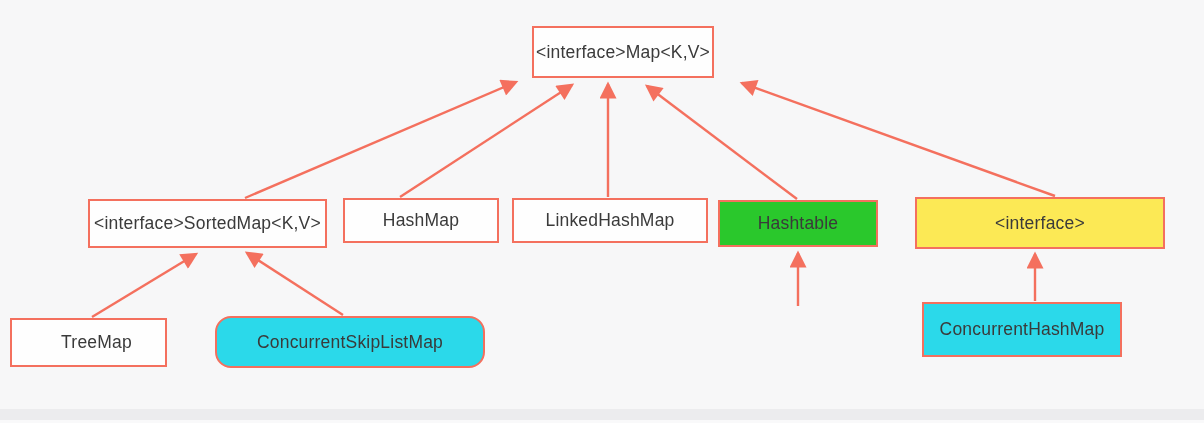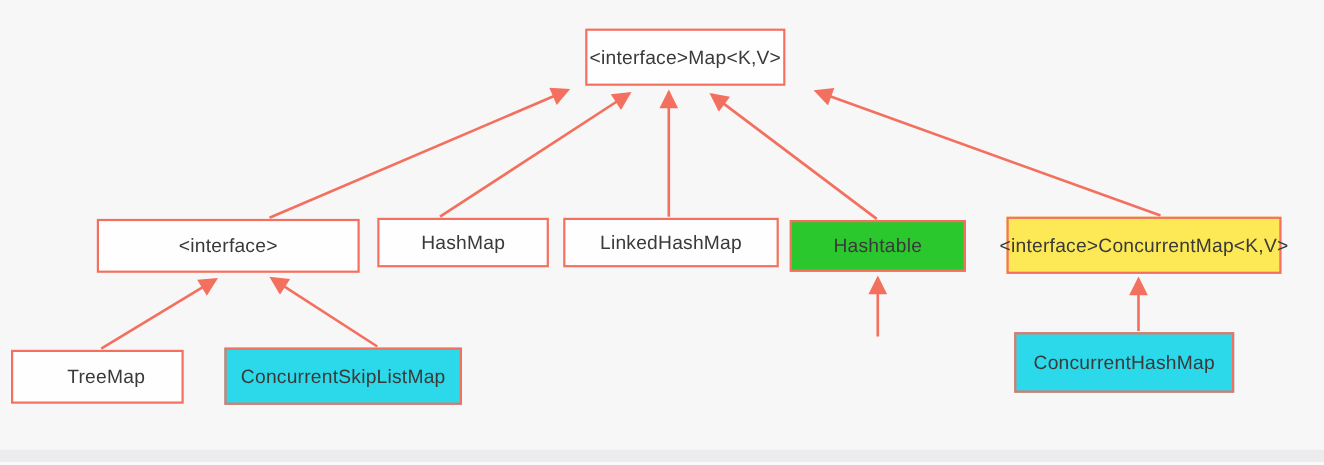--- a/index.html
+++ b/index.html
@@ -44,21 +44,21 @@
   }
   .node span { display: block; white-space: nowrap; }
   
   .n-map               { left: 532px; top: 26px;  width: 182px; height: 52px; }
   .n-sortedmap         { left: 88px;  top: 199px; width: 239px; height: 49px; }
   .n-hashmap           { left: 343px; top: 198px; width: 156px; height: 45px; }
   .n-linkedhashmap     { left: 512px; top: 198px; width: 196px; height: 45px; }
   .n-hashtable         { left: 718px; top: 200px; width: 160px; height: 47px; }
   .n-concurrentmap     { left: 915px; top: 197px; width: 250px; height: 52px; }
   .n-treemap           { left: 10px;  top: 318px; width: 157px; height: 49px; padding-left: 16px; }
-  .n-cslm              { left: 204px; top: 316px; width: 216px; height: 52px; }
+  .n-cslm              { left: 215px; top: 316px; width: 270px; height: 52px; border-radius: 16px; }
   .n-properties        { left: 718px; top: 307px; width: 159px; height: 50px; }
   .n-chm               { left: 922px; top: 302px; width: 200px; height: 55px; }
   .bottom-band {
     position: absolute;
     left: 0; top: 409px;
     width: 1204px; height: 11px;
     background: #ececee;
   }
   .bottom-edge {
     position: absolute;
@@ -89,37 +89,37 @@
     <line x1="1035" y1="301" x2="1035" y2="254" marker-end="url(#arrow)"></line>
   </svg>
 
   <div class="node n-map" style="background: rgb(254, 254, 254);">
     <span>&lt;interface&gt;</span>
     <span>Map&lt;K,V&gt;</span>
   </div>
 
   <div class="node n-sortedmap" style="background: rgb(254, 254, 254);">
     <span>&lt;interface&gt;</span>
+    <span>SortedMap&lt;K,V&gt;</span>
   </div>
 
   <div class="node n-hashmap" style="background: rgb(254, 254, 254);">
     <span>HashMap</span>
   </div>
 
   <div class="node n-linkedhashmap" style="background: rgb(254, 254, 254);">
     <span>LinkedHashMap</span>
   </div>
 
   <div class="node n-hashtable" style="background: rgb(42, 200, 44);">
     <span>Hashtable</span>
   </div>
 
   <div class="node n-concurrentmap" style="background: rgb(252, 233, 85);">
     <span>&lt;interface&gt;</span>
-    <span>ConcurrentMap&lt;K,V&gt;</span>
   </div>
 
   <div class="node n-treemap" style="background: rgb(254, 254, 254);">
     <span>TreeMap</span>
   </div>
 
   <div class="node n-cslm" style="background: rgb(43, 217, 234);">
     <span>ConcurrentSkipListMap</span>
   </div>
 

